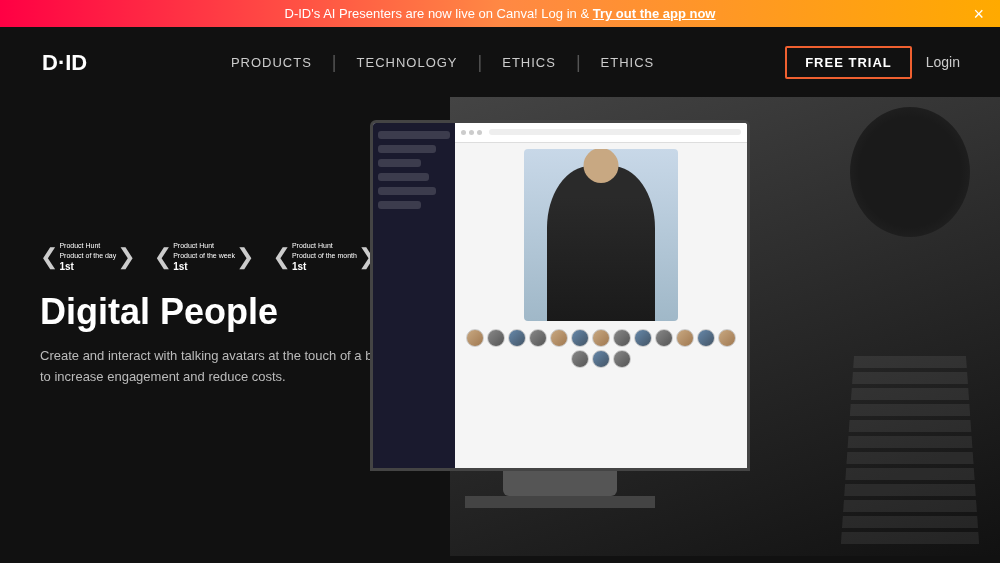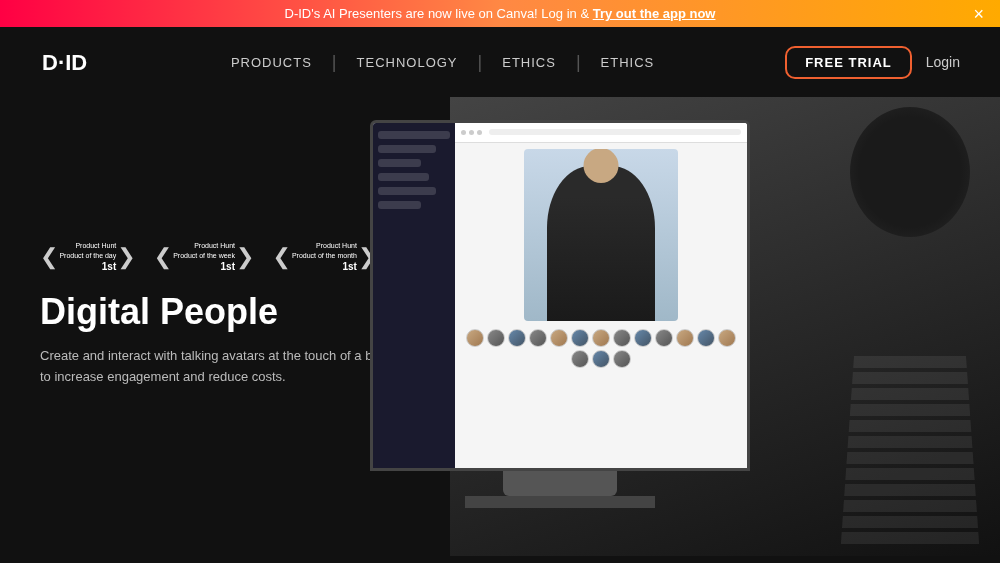--- a/index.html
+++ b/index.html
@@ -79,21 +79,21 @@
     }
     .free-trial-btn {
       border: 2px solid #f06030;
       background: transparent;
       color: #fff;
       font-size: 13px;
       font-weight: bold;
       letter-spacing: 1px;
       padding: 7px 18px;
       cursor: pointer;
-      border-radius: 10px;
+      border-radius: 2px;
     }
     .login-link {
       color: #ccc;
       text-decoration: none;
       font-size: 14px;
     }
 
     
     .hero {
       position: relative;
@@ -299,21 +299,21 @@
       display: flex;
       align-items: center;
       gap: 1px;
     }
     .laurel {
       font-size: 22px;
       color: #ccc;
       line-height: 1;
     }
     .award-inner {
-      text-align: right;
+      text-align: left;
       color: #fff;
       font-size: 7px;
       line-height: 1.3;
     }
     .award-inner strong {
       font-size: 10px;
       display: block;
     }
 
     .hero-title {

